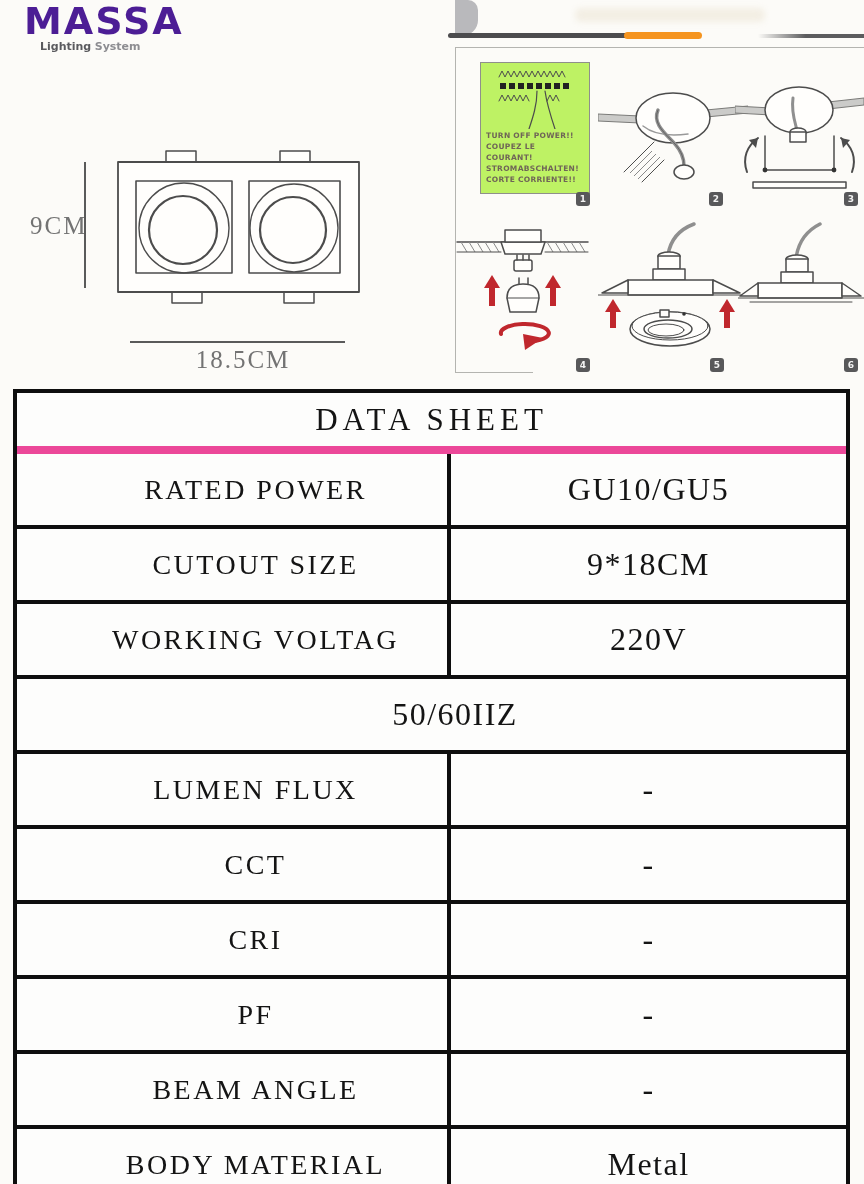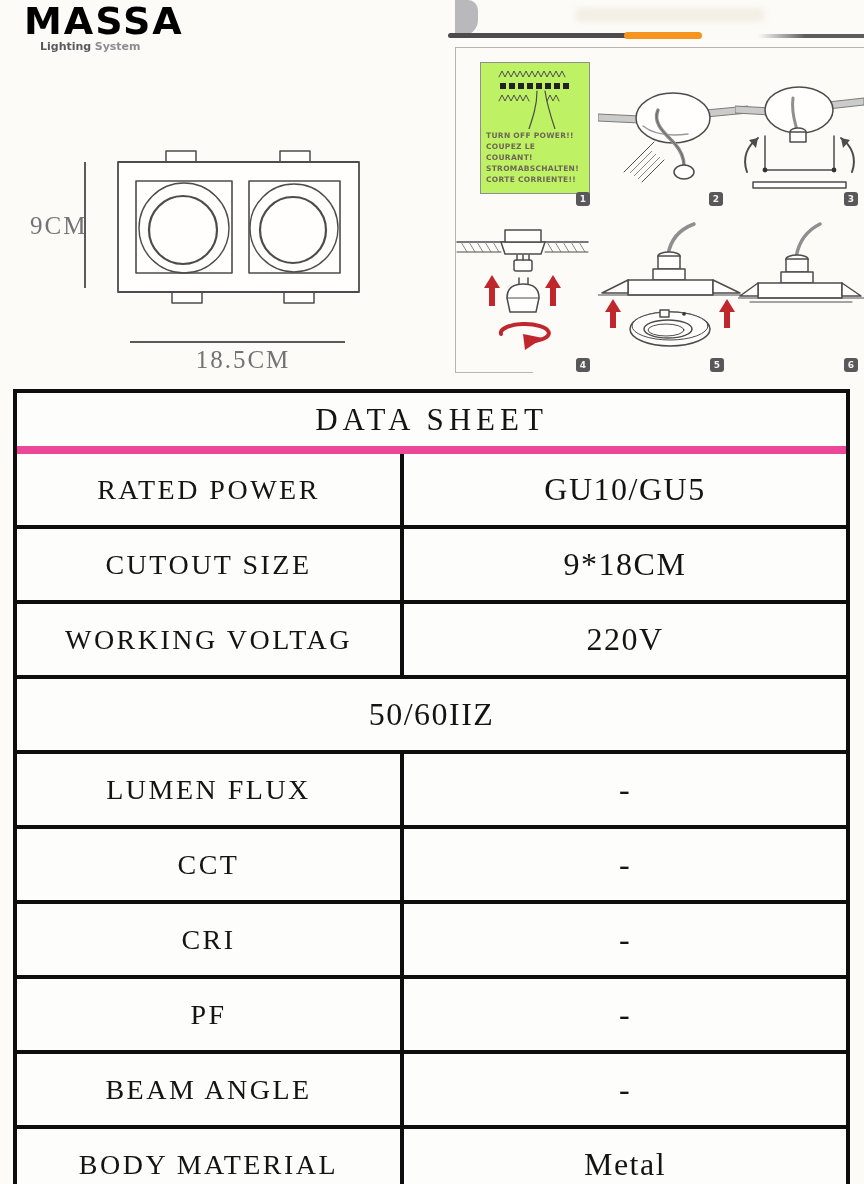--- a/index.html
+++ b/index.html
@@ -3,21 +3,21 @@
 <meta charset="utf-8">
 <style>
   html,body{margin:0;padding:0;background:#e8e8e8;}
   .page{position:relative;width:864px;height:1184px;background:#fcfbf8;overflow:hidden;
         font-family:"Liberation Serif", serif;color:#141414;}
   .abs{position:absolute;}
 
   
   .brand{left:24px;top:2px;}
   .brand-name{font-family:"DejaVu Sans", sans-serif;font-weight:800;font-size:38px;
-              letter-spacing:2px;color:#000000;line-height:1.0;}
+              letter-spacing:2px;color:#4c1d95;line-height:1.0;}
   .brand-tagline{font-family:"DejaVu Sans", sans-serif;font-size:11px;margin-left:16px;
                  margin-top:0px;color:#5a5a5e;}
   .brand-tagline .b{font-weight:800;}
   .brand-tagline .l{font-weight:700;color:#8d8d91;}
 
   
   .gray-blob{left:455px;top:0;width:23px;height:36px;background:#b9b9bc;
              border-radius:0 10px 16px 3px;}
   .ghost-text{left:575px;top:8px;width:190px;height:14px;background:#d8c9a8;opacity:.25;
               filter:blur(3px);border-radius:6px;}
@@ -45,21 +45,21 @@
 
   
   .dim-label{font-size:25px;letter-spacing:2px;color:#737373;}
   .dim-vline{left:84px;top:162px;width:2px;height:126px;background:#5a5a5a;}
   .dim-hline{left:130px;top:341px;width:215px;height:2px;background:#5a5a5a;}
 
   
   .sheet{left:13px;top:389px;width:829px;border:4px solid #0e0e0e;background:#fdfdfc;}
   .sheet-header{height:53px;border-bottom:8px solid #ec4899;display:flex;
                 align-items:center;justify-content:center;font-size:31px;letter-spacing:5px;}
-  .sheet-row{display:flex;height:71px;border-bottom:4px solid #0e0e0e;}
+  .sheet-row{display:flex;height:71px;border-bottom:4px solid #0e0e0e;padding-left:47px;}
   .sheet-row:last-child{border-bottom:none;}
   .cell-label{width:383px;border-right:4px solid #0e0e0e;display:flex;align-items:center;
               justify-content:center;font-size:28px;letter-spacing:2.5px;}
   .cell-value{flex:1;display:flex;align-items:center;justify-content:center;
               font-size:32px;letter-spacing:1.5px;}
 
   svg .ln{stroke:#4c4c4c;fill:none;stroke-width:1.5;stroke-linecap:round;stroke-linejoin:round;}
   svg .fill-w{fill:#fffefc;}
   svg .ceil{fill:#cbcbc9;stroke:#7b7b79;stroke-width:1;}
   svg .cable{stroke:#8f8f8f;stroke-width:3.5;fill:none;stroke-linecap:round;}

